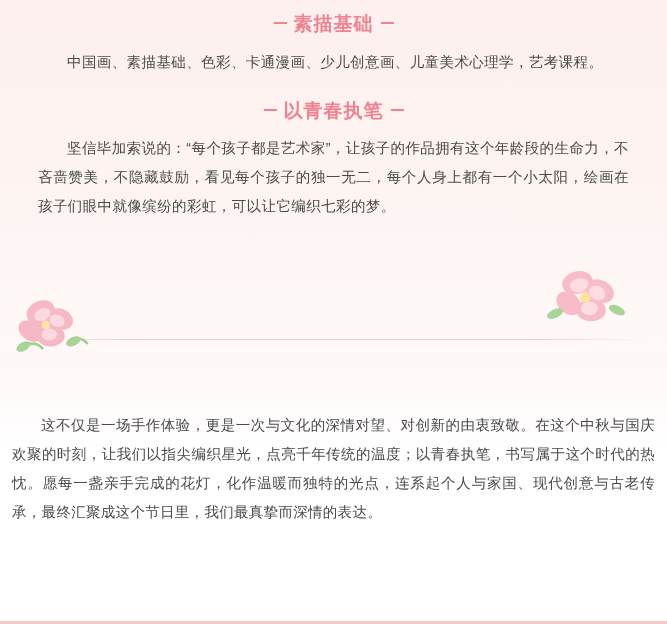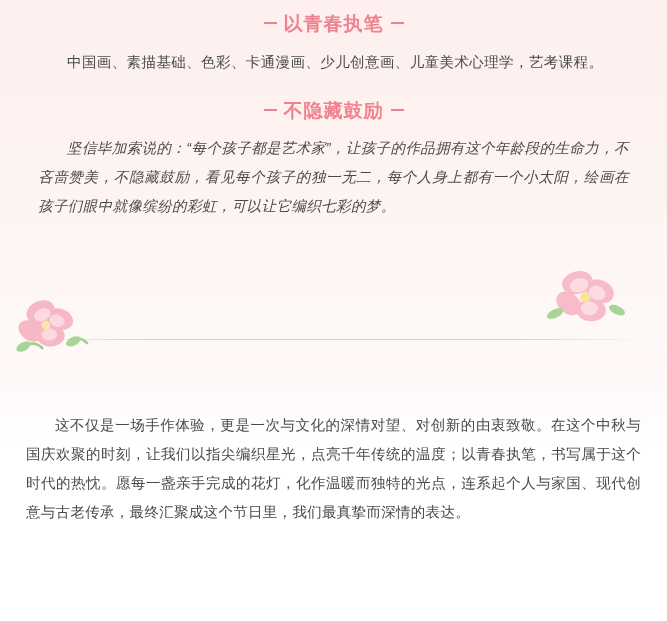--- a/index.html
+++ b/index.html
@@ -57,21 +57,21 @@
     font-size: 14.5px;
     line-height: 2.0;
     text-align: justify;
     text-justify: inter-ideograph;
     padding: 0 38px;
     text-indent: 2em;
     letter-spacing: 0.4px;
   }
 
   .para-spacing-1 { }
-  .para-spacing-2 { margin-top: 14px; font-style: italic; }
+  .para-spacing-2 { margin-top: 14px; }
 
   
   .divider {
     position: absolute;
     left: 22px;
     right: 22px;
     bottom: 16px;
     height: 1px;
     background: linear-gradient(90deg, rgba(240,150,160,0) 0%, rgba(240,150,160,0.55) 20%, rgba(240,150,160,0.55) 80%, rgba(240,150,160,0) 100%);
   }
@@ -96,21 +96,21 @@
 
   .lower-section {
     padding-top: 40px;
   }
   .lower-text {
     color: #4a4a4a;
     font-size: 14.5px;
     line-height: 2.0;
     text-align: justify;
     text-justify: inter-ideograph;
-    padding: 0 26px;
+    padding: 0 12px;
     text-indent: 2em;
     letter-spacing: 0.3px;
   }
 
   .bottom-line {
     position: absolute;
     left: 0;
     right: 0;
     bottom: 0;
     height: 3px;
@@ -118,27 +118,27 @@
   }
 </style>
 </head>
 <body>
 
 <div class="page">
 
   <div class="card">
 
     <div class="section-title title-1">
-      <span class="dash"></span><span>以青春执笔</span><span class="dash"></span>
+      <span class="dash"></span><span>素描基础</span><span class="dash"></span>
     </div>
 
     <p class="body-text para-spacing-1">中国画、素描基础、色彩、卡通漫画、少儿创意画、儿童美术心理学，艺考课程。</p>
 
     <div class="section-title title-2">
-      <span class="dash"></span><span>不隐藏鼓励</span><span class="dash"></span>
+      <span class="dash"></span><span>以青春执笔</span><span class="dash"></span>
     </div>
 
     <p class="body-text para-spacing-2">坚信毕加索说的：“每个孩子都是艺术家”，让孩子的作品拥有这个年龄段的生命力，不吝啬赞美，不隐藏鼓励，看见每个孩子的独一无二，每个人身上都有一个小太阳，绘画在孩子们眼中就像缤纷的彩虹，可以让它编织七彩的梦。</p>
 
     <div class="divider"></div>
 
     <svg class="flower flower-left" viewBox="0 0 100 90">
       <g fill="#f6b8c4">
         <ellipse cx="38" cy="30" rx="17" ry="13" transform="rotate(-25 38 30)"></ellipse>
         <ellipse cx="60" cy="38" rx="16" ry="12" transform="rotate(20 60 38)"></ellipse>

